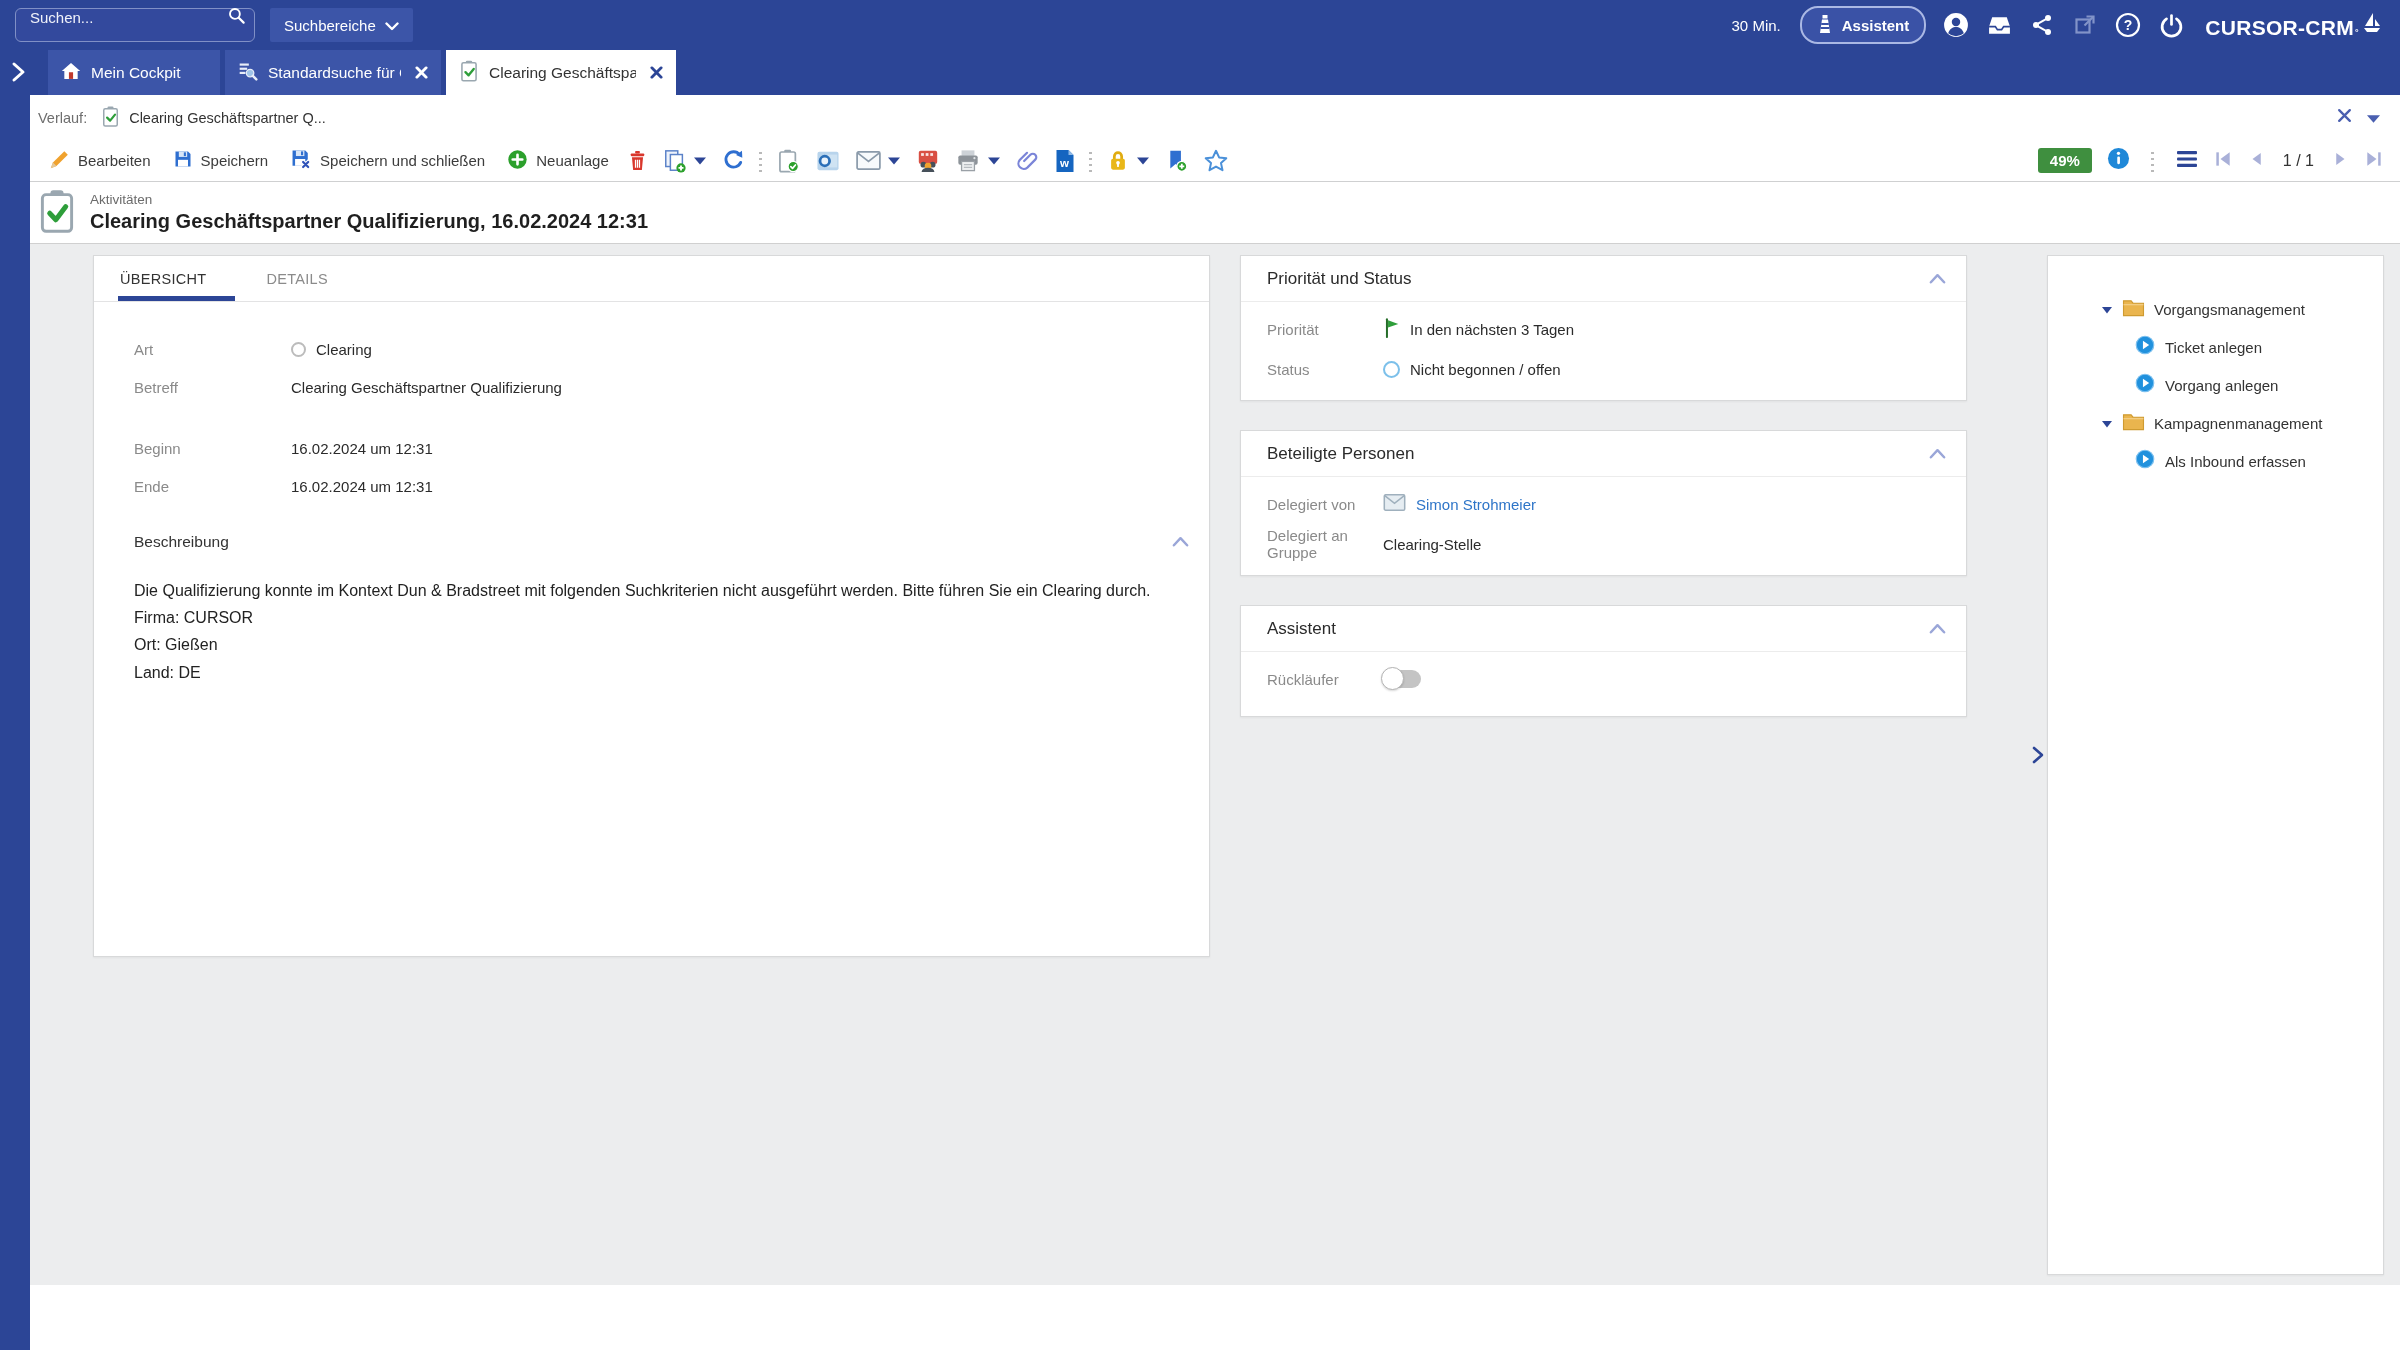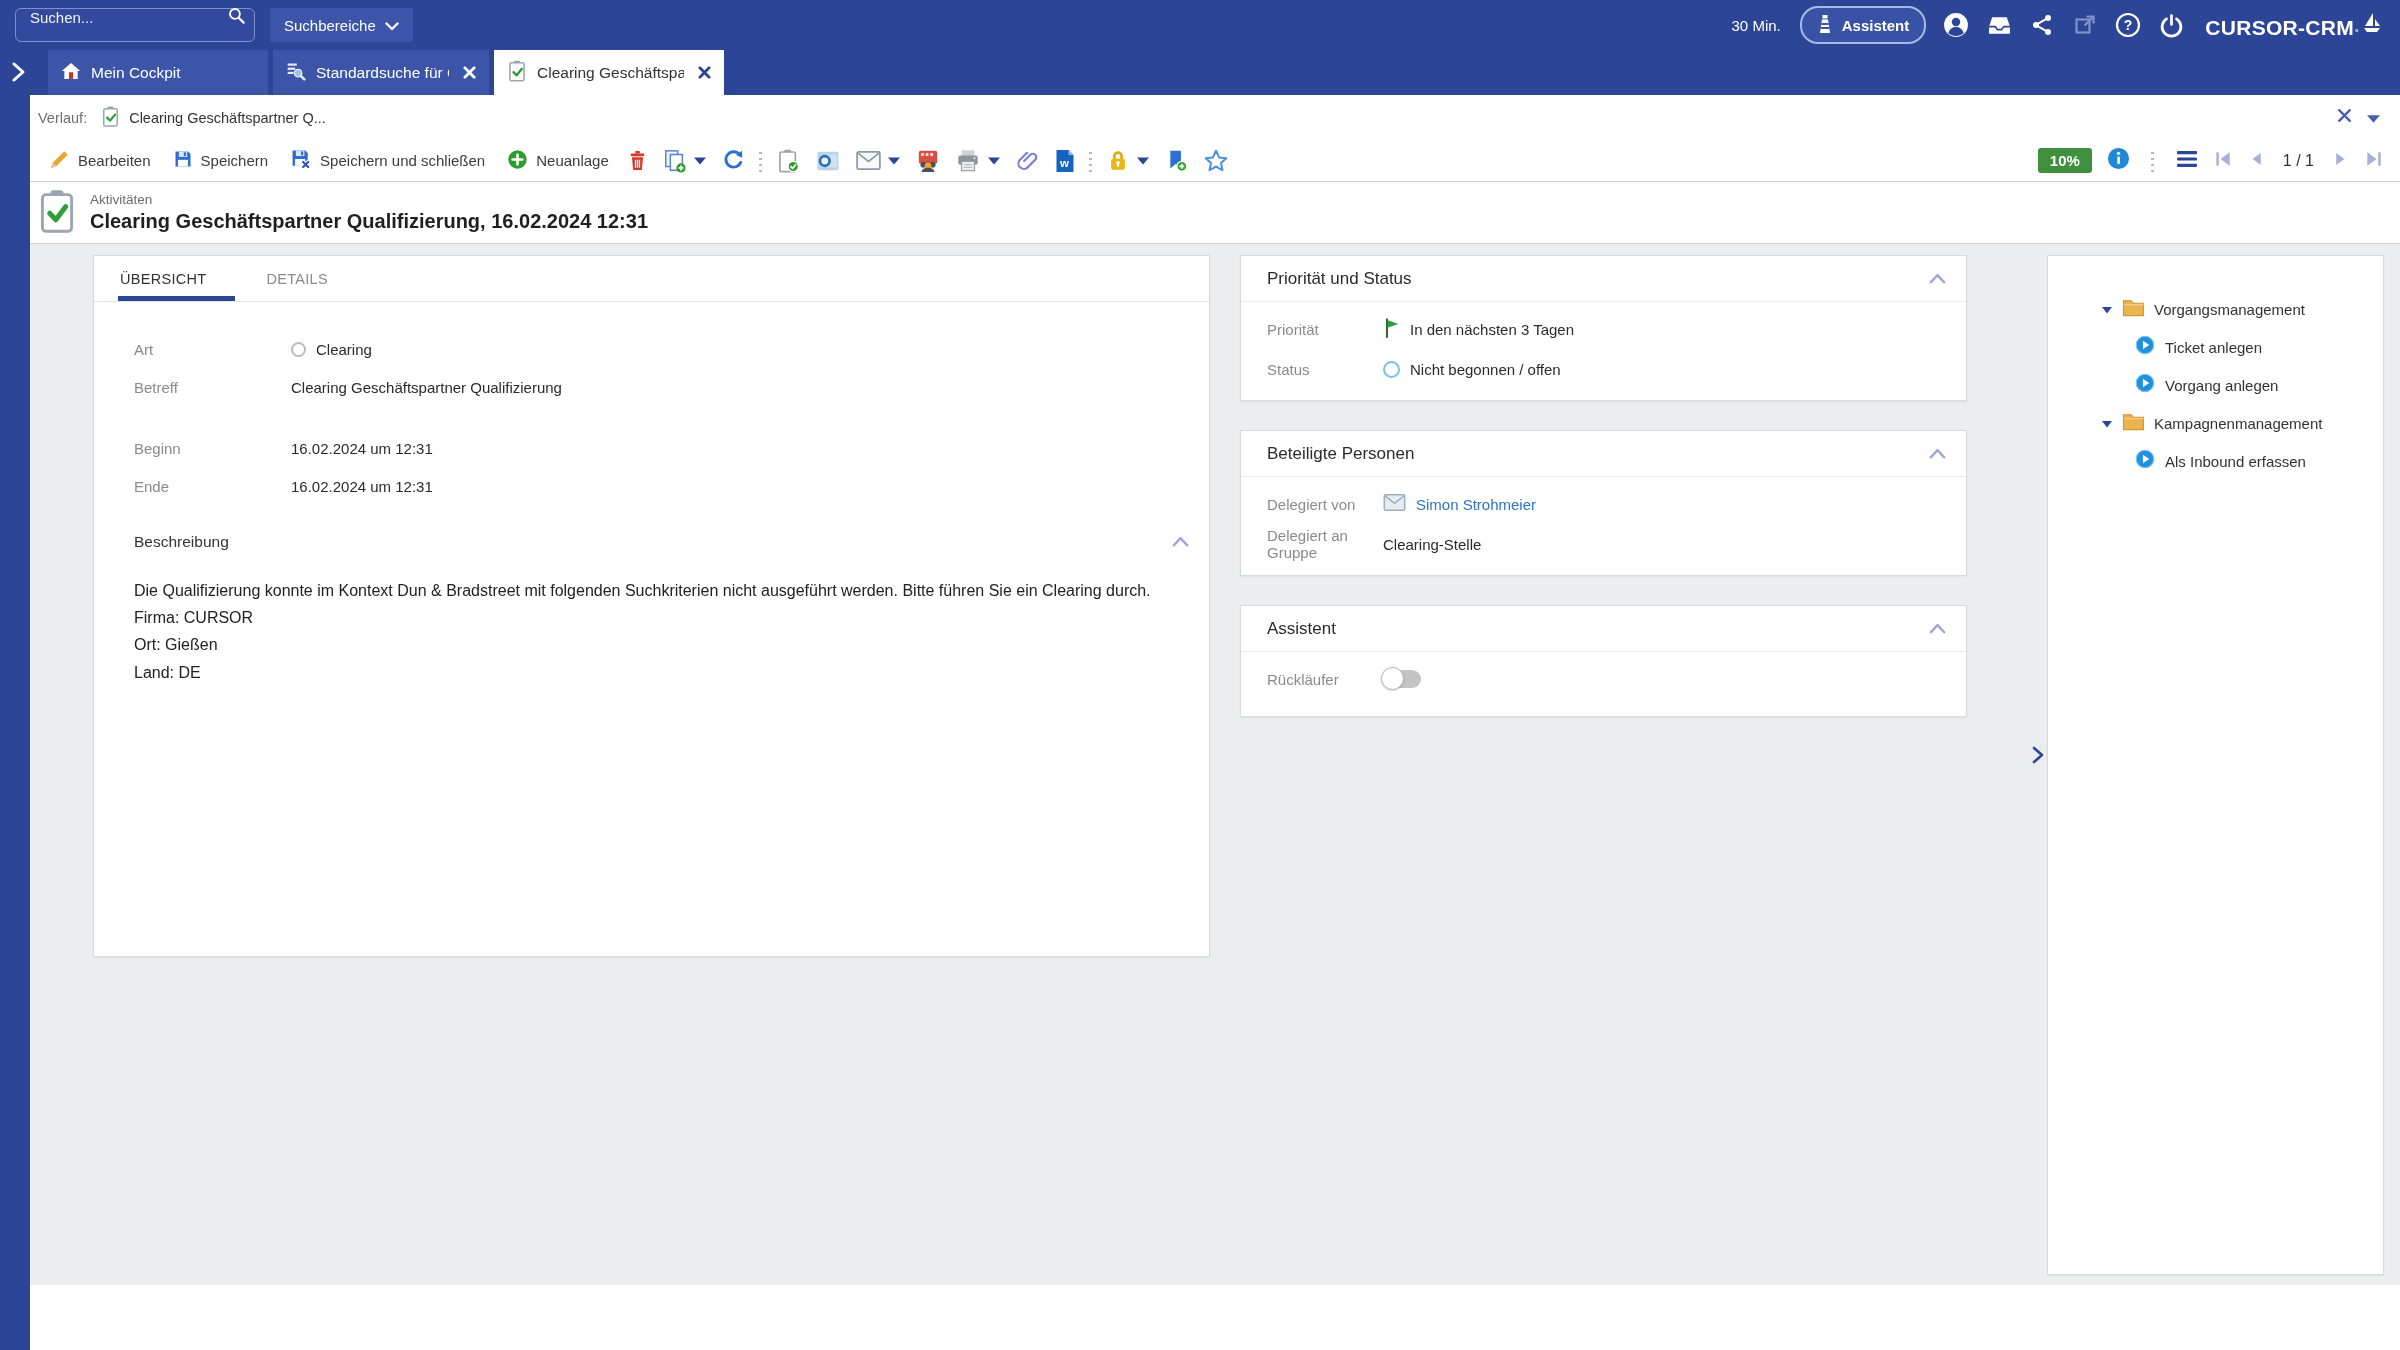--- a/index.html
+++ b/index.html
@@ -196,21 +196,21 @@
   </div>
 </div>
 
 <div class="tabbar">
   <span class="tabbar-chevron ic">
     <svg width="16" height="22" viewBox="0 0 16 22">
         <polyline points="4,3 13,11 4,19" fill="none" stroke="#fff" stroke-width="3" stroke-linecap="round" stroke-linejoin="round"></polyline>
       </svg>
   </span>
 
-  <div class="doc-tab" style="width:220px;">
+  <div class="doc-tab" style="width:172px;">
     <span class="ic">
       <svg width="20" height="20" viewBox="0 0 24 24">
           <path d="M12 2.5L23 12h-3v9.5H4V12H1z" fill="#fff"></path>
           <rect x="9.5" y="13.5" width="5" height="8" fill="#c0392b"></rect>
         </svg>
     </span>
     <span class="lbl">Mein Cockpit</span>
   </div>
 
   <div class="doc-tab" style="width:216px;">
@@ -431,21 +431,21 @@
           <path d="M19 16.2v5.6M16.2 19h5.6" stroke="#fff" stroke-width="2"></path>
         </svg>
     </div>
     <div class="tool-ico">
       <svg width="24" height="23" viewBox="0 0 24 23">
           <polygon points="12,1.8 15.1,8.4 22.3,9.2 17,14.1 18.5,21.2 12,17.6 5.5,21.2 7,14.1 1.7,9.2 8.9,8.4" fill="#fff" stroke="#4a90d9" stroke-width="2" stroke-linejoin="round"></polygon>
         </svg>
     </div>
 
     <div class="toolright">
-      <span class="zoombadge">10%</span>
+      <span class="zoombadge">49%</span>
       <span class="ic">
         <svg width="23" height="23" viewBox="0 0 24 24">
             <circle cx="12" cy="12" r="11" fill="#1f88d8"></circle>
             <rect x="10.7" y="10" width="2.8" height="8" rx="1.2" fill="#fff"></rect>
             <circle cx="12" cy="6.6" r="1.7" fill="#fff"></circle>
           </svg>
       </span>
       <span class="sep"></span>
       <span class="ic">
         <svg width="22" height="18" viewBox="0 0 22 18">

